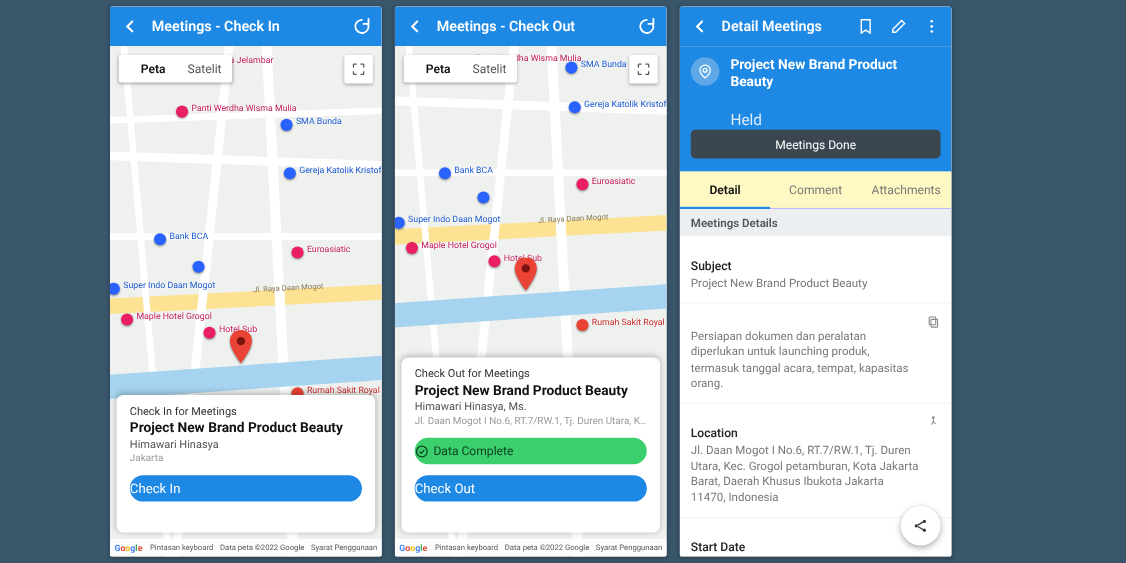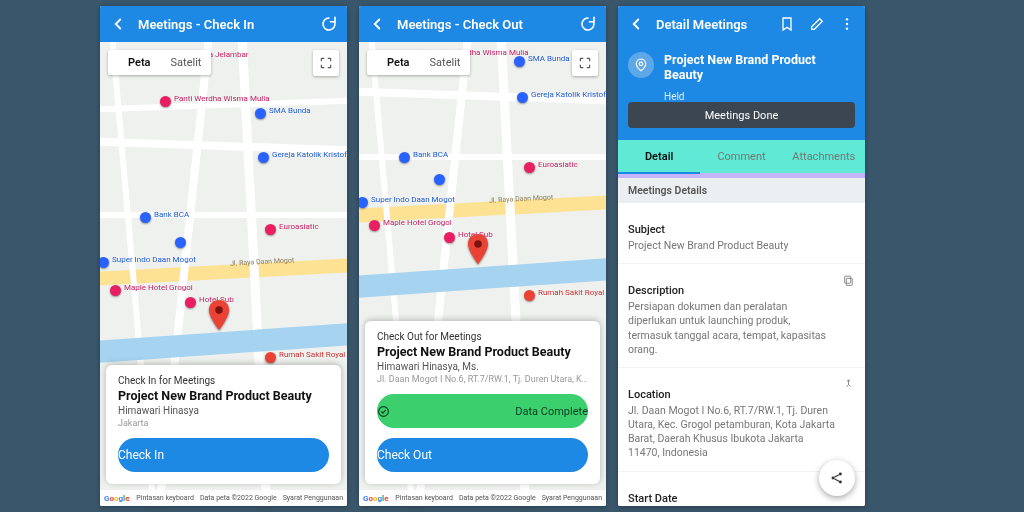--- a/index.html
+++ b/index.html
@@ -20,40 +20,40 @@
   .poi.red  { background:#ea4335;}
   .poi.labelled::after { content: attr(data-label); position:absolute; left:14px; top:-2px; font-size:8px; color:#c2185b; white-space:nowrap; text-shadow:0 0 2px #fff,0 0 2px #fff;}
   .poi.bluelabel::after { color:#1a57d0; }
   .poi.redlabel::after  { color:#c62828; }
   .pin { position:absolute; width:22px; height:22px; }
   .pin svg { width:22px; height:30px; filter:drop-shadow(0 1px 1px rgba(0,0,0,.5));}
   .maptype { position:absolute; top:8px; left:8px; background:#fff; border-radius:2px; box-shadow:0 1px 3px rgba(0,0,0,.3); display:flex; overflow:hidden; font-size:11px;}
   .maptype div { padding:6px 10px; color:#555; cursor:pointer;}
   .maptype div.active { color:#111; font-weight:600;padding-left:20px;}
   .fullscreen { position:absolute; top:8px; right:8px; width:26px; height:26px; background:#fff; border-radius:2px; box-shadow:0 1px 3px rgba(0,0,0,.3); display:flex; align-items:center; justify-content:center; cursor:pointer;}
-  .sheet { position:absolute; left:6px; right:6px; bottom:22px; background:#fff; border-radius:6px; padding:10px 12px 12px; box-shadow:0 -1px 6px rgba(0,0,0,.25);}
+  .sheet { position:absolute; left:6px; right:6px; bottom:22px; background:#fff; border-radius:6px; padding:10px 12px 28px; box-shadow:0 -1px 6px rgba(0,0,0,.25);}
   .sheet .lead { font-size:10px; color:#333;}
   .sheet .subject { font-size:12.5px; font-weight:700; color:#111; margin-top:2px;}
   .sheet .sub { font-size:10px; color:#555; margin-top:2px;}
   .sheet .addr { font-size:9px; color:#999; margin-top:2px; white-space:nowrap; overflow:hidden; text-overflow:ellipsis;}
-  .btn { margin-top:10px; height:34px; border-radius:17px; display:flex; align-items:center; justify-content:space-between; font-size:12px; color:#fff; cursor:pointer;}
+  .btn { margin-top:10px; height:24px; border-radius:17px; display:flex; align-items:center; justify-content:flex-start; font-size:12px; color:#fff; cursor:pointer;}
   .btn.primary { background:#1e88e5;}
   .btn.success { background:#3ccf6e; color:#0b3d1f; font-size:11px; gap:4px;}
   .attrib { position:absolute; bottom:0; left:0; right:0; height:16px; background:rgba(255,255,255,.85); font-size:7px; color:#555; display:flex; align-items:center; justify-content:flex-end; padding:0 4px; gap:6px;}
   .attrib .g { position:absolute; left:4px; font-weight:bold; font-size:8px;}
   .attrib .g span:nth-child(1){color:#4285F4}.attrib .g span:nth-child(2){color:#EA4335}.attrib .g span:nth-child(3){color:#FBBC05}.attrib .g span:nth-child(4){color:#4285F4}.attrib .g span:nth-child(5){color:#34A853}.attrib .g span:nth-child(6){color:#EA4335}
 
   
   .summary { background:#1e88e5; color:#fff; padding:10px 10px 12px; }
   .summary-row { display:flex; gap:10px; align-items:flex-start;}
   .summary .badge { width:26px; height:26px; border-radius:50%; background:#5ea8e8; display:flex; align-items:center; justify-content:center; flex-shrink:0;}
   .summary .ttl { font-size:12.5px; font-weight:700;}
-  .summary .status { font-size:10px; opacity:.85; margin-top:9px;}
+  .summary .status { font-size:14px; opacity:.85; margin-top:20px;}
   .donebtn { background:#3b4651; color:#fff; height:26px; border-radius:4px; display:flex; align-items:center; justify-content:center; font-size:11px; cursor:pointer;}
-  .tabs { display:flex; background:#5eead4; border-bottom:5px solid #c4b5fd;}
+  .tabs { display:flex; background:#fef9c3; border-bottom:1px solid #c4b5fd;}
   .tabs div { flex:1; text-align:center; padding:10px 0; font-size:11px; color:#777; cursor:pointer; position:relative;}
   .tabs div.active { color:#111; font-weight:600;}
   .tabs div.active::after { content:""; position:absolute; left:0; right:0; bottom:-1px; height:2px; background:#1e88e5;}
   .section-hdr { background:#eceff1; padding:6px 10px; font-size:10.5px; font-weight:600; color:#555;}
   .detail-body { flex:1; overflow:hidden; background:#fff;}
   .field { padding:20px 10px 10px; border-bottom:1px solid #f3f3f3; position:relative;}
   .field .k { font-size:11px; color:#222; font-weight:500;}
   .field .v { font-size:10.5px; color:#777; margin-top:3px; line-height:1.35; padding-right:18px;}
   .field .side { position:absolute; right:10px; top:8px; color:#888;}
   .fab { position:absolute; right:10px; bottom:10px; width:36px; height:36px; border-radius:50%; background:#fff; box-shadow:0 2px 6px rgba(0,0,0,.35); display:flex; align-items:center; justify-content:center; cursor:pointer;}
@@ -252,21 +252,20 @@
     <div>Comment</div>
     <div>Attachments</div>
   </div>
   <div class="section-hdr">Meetings Details</div>
   <div class="detail-body">
     <div class="field">
       <div class="k">Subject</div>
       <div class="v">Project New Brand Product Beauty</div>
     </div>
     <div class="field">
-      <div class="k">Description</div>
       <div class="v">Persiapan dokumen dan peralatan diperlukan untuk launching produk, termasuk tanggal acara, tempat, kapasitas orang.</div>
       <div class="side">
         <svg viewBox="0 0 24 24" width="13" height="13">
             <rect x="8" y="8" width="11" height="13" rx="1" fill="none" stroke="#888" stroke-width="1.8"></rect>
             <rect x="5" y="4" width="11" height="13" rx="1" fill="none" stroke="#888" stroke-width="1.8"></rect>
           </svg>
       </div>
     </div>
     <div class="field">
       <div class="k">Location</div>

